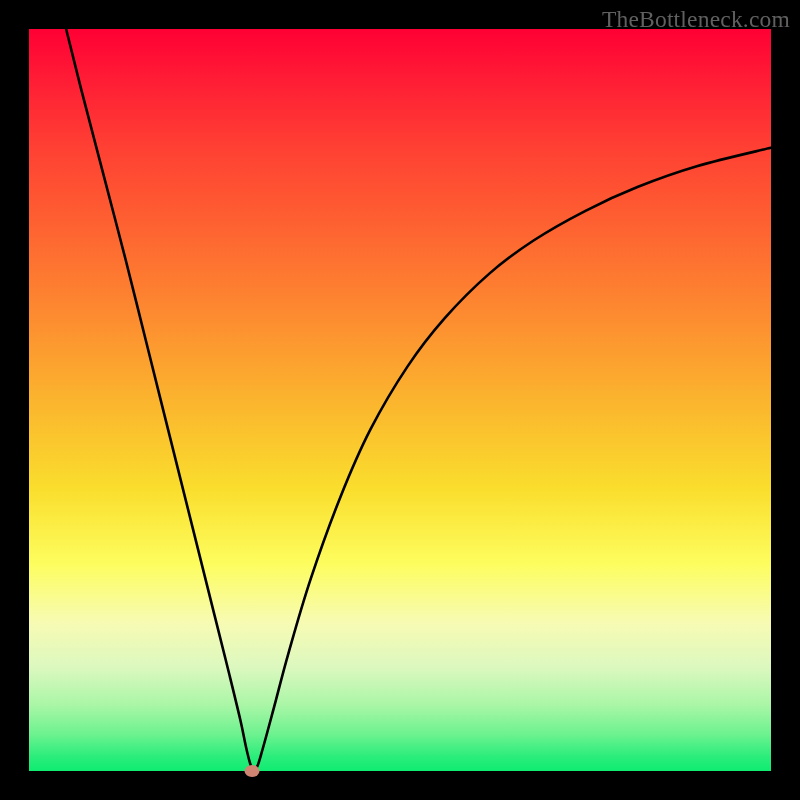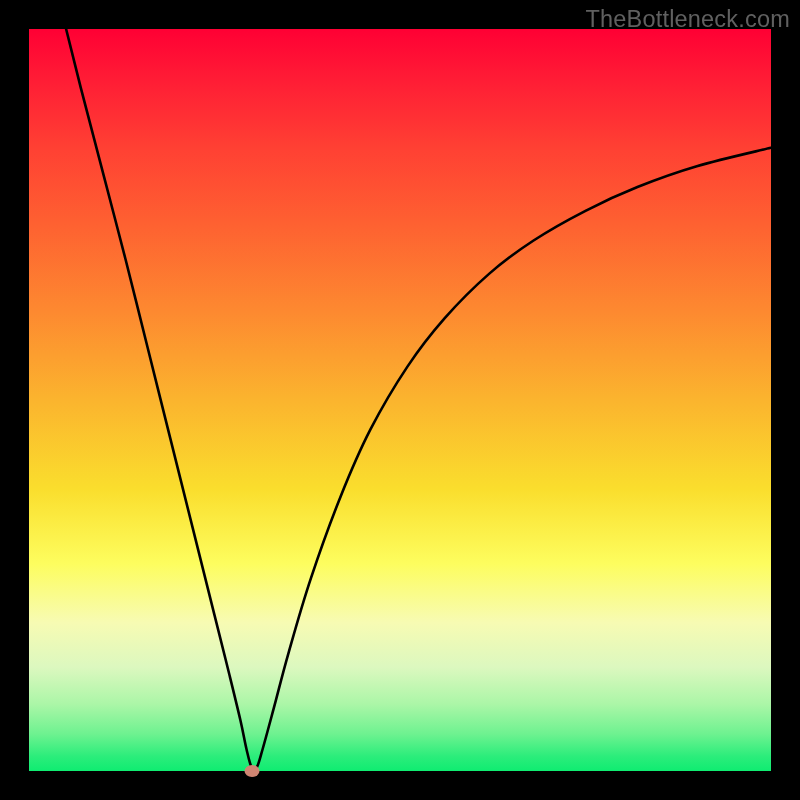--- a/index.html
+++ b/index.html
@@ -40,21 +40,21 @@
       #abf6a7 91%,
       #6ef290 95%,
       #2ced7b 98%,
       #0fec71 100%
     );
   }
   .watermark {
     position: absolute;
     top: 6px;
     right: 10px;
-    font-family: Liberation Sans, sans-serif;
+    font-family: Liberation Serif, serif;
     font-size: 23.5px;
     color: #606060;
     z-index: 5;
     letter-spacing: 0.2px;
   }
   svg.curve {
     position: absolute;
     left: 29px;
     top: 29px;
     width: 742px;

